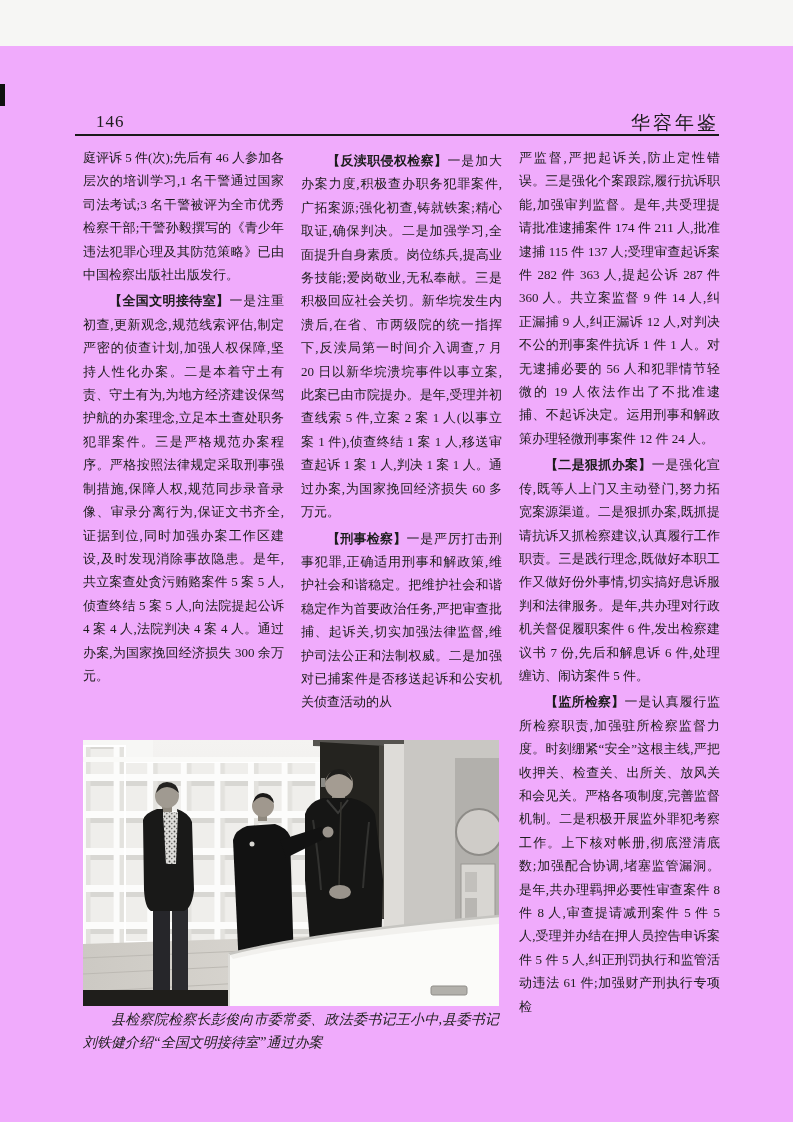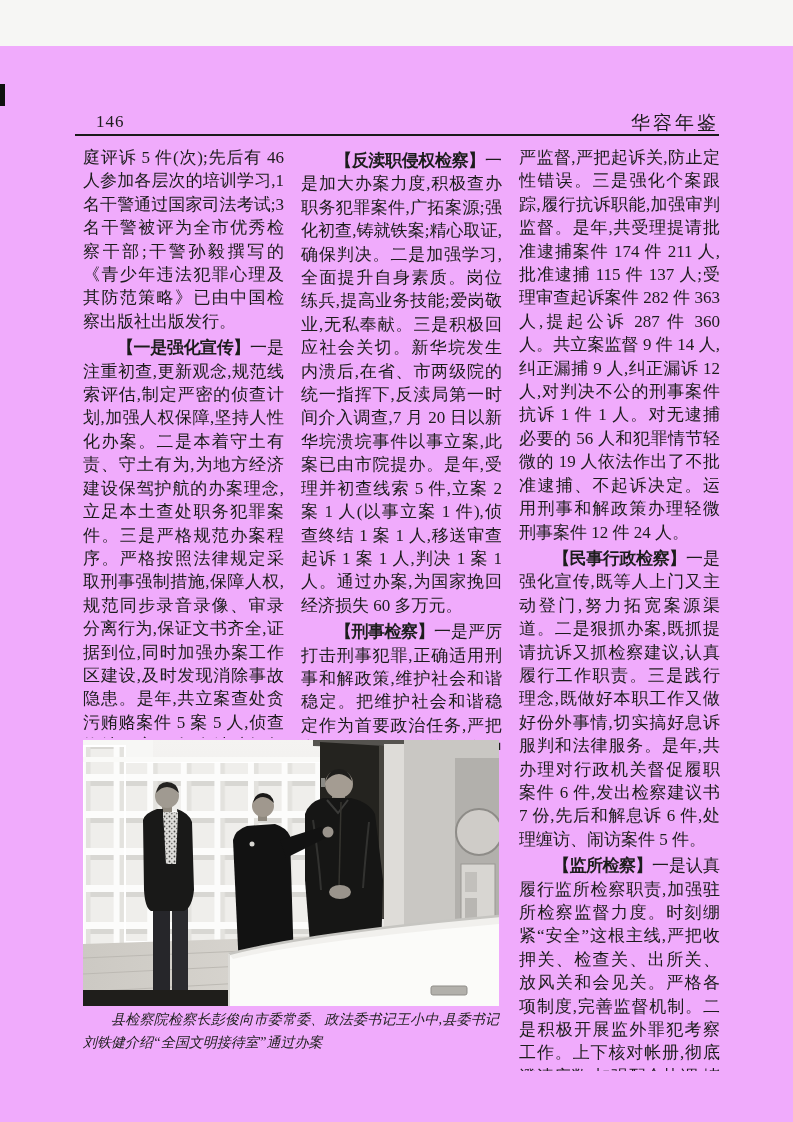--- a/index.html
+++ b/index.html
@@ -17,21 +17,21 @@
     position:absolute; left:96px; top:66px; font-size:17px; letter-spacing:1px;
   }
   .booktitle {
     position:absolute; left:83px; top:64px; width:636px; text-align:right;
     font-size:19px; letter-spacing:3px;
   }
   .rule { position:absolute; left:75px; top:88px; width:644px; height:2px; background:#1a1a1a; }
 
   .col {
     position:absolute; top:100px; width:201px;
-    font-size:17px; line-height:23.4px;
+    font-size:13px; line-height:23.4px;
     text-align:justify; text-justify:inter-character;
     overflow:hidden;
   }
   .col1 { left:83px;  height:592px; }
   .col2 { left:301px; height:604px; }
   .col3 { left:519px; height:925px; }
   .col p { margin:0; text-indent:2em; }
   .col p.continue { text-indent:0; }
   .col p.sect { margin-top:3px; }
   .ph {
@@ -54,31 +54,31 @@
 
 <div class="page">
 
   <div class="artifact"></div>
   <div class="pagenum">146</div>
   <div class="booktitle">华容年鉴</div>
   <div class="rule"></div>
 
   <div class="col col1">
     <p class="continue"><span>庭评诉 5 件(次);先后有 46 人参加各层次的培训学习,1 名干警通过国家司法考试;3 名干警被评为全市优秀检察干部;干警孙毅撰写的《青少年违法犯罪心理及其防范策略》已由中国检察出版社出版发行。</span></p>
-    <p class="sect"><span class="ph">【一是强化宣传】</span><span>一是注重初查,更新观念,规范线索评估,制定严密的侦查计划,加强人权保障,坚持人性化办案。二是本着守土有责、守土有为,为地方经济建设保驾护航的办案理念,立足本土查处职务犯罪案件。三是严格规范办案程序。严格按照法律规定采取刑事强制措施,保障人权,规范同步录音录像、审录分离行为,保证文书齐全,证据到位,同时加强办案工作区建设,及时发现消除事故隐患。是年,共立案查处贪污贿赂案件 5 案 5 人,侦查终结 5 案 5 人,向法院提起公诉 4 案 4 人,法院判决 4 案 4 人。通过办案,为国家挽回经济损失 300 余万元。</span></p>
+    <p class="sect"><span class="ph">【全国文明接待室】</span><span>一是注重初查,更新观念,规范线索评估,制定严密的侦查计划,加强人权保障,坚持人性化办案。二是本着守土有责、守土有为,为地方经济建设保驾护航的办案理念,立足本土查处职务犯罪案件。三是严格规范办案程序。严格按照法律规定采取刑事强制措施,保障人权,规范同步录音录像、审录分离行为,保证文书齐全,证据到位,同时加强办案工作区建设,及时发现消除事故隐患。是年,共立案查处贪污贿赂案件 5 案 5 人,侦查终结 5 案 5 人,向法院提起公诉 4 案 4 人,法院判决 4 案 4 人。通过办案,为国家挽回经济损失 300 余万元。</span></p>
   </div>
 
   <div class="col col2">
     <p class="sect"><span class="ph">【反渎职侵权检察】</span><span>一是加大办案力度,积极查办职务犯罪案件,广拓案源;强化初查,铸就铁案;精心取证,确保判决。二是加强学习,全面提升自身素质。岗位练兵,提高业务技能;爱岗敬业,无私奉献。三是积极回应社会关切。新华垸发生内溃后,在省、市两级院的统一指挥下,反渎局第一时间介入调查,7 月 20 日以新华垸溃垸事件以事立案,此案已由市院提办。是年,受理并初查线索 5 件,立案 2 案 1 人(以事立案 1 件),侦查终结 1 案 1 人,移送审查起诉 1 案 1 人,判决 1 案 1 人。通过办案,为国家挽回经济损失 60 多万元。</span></p>
     <p class="sect"><span class="ph">【刑事检察】</span><span>一是严厉打击刑事犯罪,正确适用刑事和解政策,维护社会和谐稳定。把维护社会和谐稳定作为首要政治任务,严把审查批捕、起诉关,切实加强法律监督,维护司法公正和法制权威。二是加强对已捕案件是否移送起诉和公安机关侦查活动的从</span></p>
   </div>
 
   <div class="col col3">
     <p class="continue"><span>严监督,严把起诉关,防止定性错误。三是强化个案跟踪,履行抗诉职能,加强审判监督。是年,共受理提请批准逮捕案件 174 件 211 人,批准逮捕 115 件 137 人;受理审查起诉案件 282 件 363 人,提起公诉 287 件 360 人。共立案监督 9 件 14 人,纠正漏捕 9 人,纠正漏诉 12 人,对判决不公的刑事案件抗诉 1 件 1 人。对无逮捕必要的 56 人和犯罪情节轻微的 19 人依法作出了不批准逮捕、不起诉决定。运用刑事和解政策办理轻微刑事案件 12 件 24 人。</span></p>
-    <p class="sect"><span class="ph">【民事行政检察】</span><span>一是强化宣传,既等人上门又主动登门,努力拓宽案源渠道。二是狠抓办案,既抓提请抗诉又抓检察建议,认真履行工作职责。三是践行理念,既做好本职工作又做好份外事情,切实搞好息诉服判和法律服务。是年,共办理对行政机关督促履职案件 6 件,发出检察建议书 7 份,先后和解息诉 6 件,处理缠访、闹访案件 5 件。</span></p>
+    <p class="sect"><span class="ph">【二是狠抓办案】</span><span>一是强化宣传,既等人上门又主动登门,努力拓宽案源渠道。二是狠抓办案,既抓提请抗诉又抓检察建议,认真履行工作职责。三是践行理念,既做好本职工作又做好份外事情,切实搞好息诉服判和法律服务。是年,共办理对行政机关督促履职案件 6 件,发出检察建议书 7 份,先后和解息诉 6 件,处理缠访、闹访案件 5 件。</span></p>
     <p class="sect"><span class="ph">【监所检察】</span><span>一是认真履行监所检察职责,加强驻所检察监督力度。时刻绷紧“安全”这根主线,严把收押关、检查关、出所关、放风关和会见关。严格各项制度,完善监督机制。二是积极开展监外罪犯考察工作。上下核对帐册,彻底澄清底数;加强配合协调,堵塞监管漏洞。是年,共办理羁押必要性审查案件 8 件 8 人,审查提请减刑案件 5 件 5 人,受理并办结在押人员控告申诉案件 5 件 5 人,纠正刑罚执行和监管活动违法 61 件;加强财产刑执行专项检</span></p>
   </div>
 
   <figure class="photo">
     <svg viewBox="0 0 416 266" width="416" height="266" xmlns="http://www.w3.org/2000/svg">
       <defs>
         <linearGradient id="wallg" x1="0" y1="0" x2="0" y2="1">
           <stop offset="0" stop-color="#f4f3f1"></stop>
             <stop offset="1" stop-color="#e1e0dd"></stop>
         </linearGradient>

